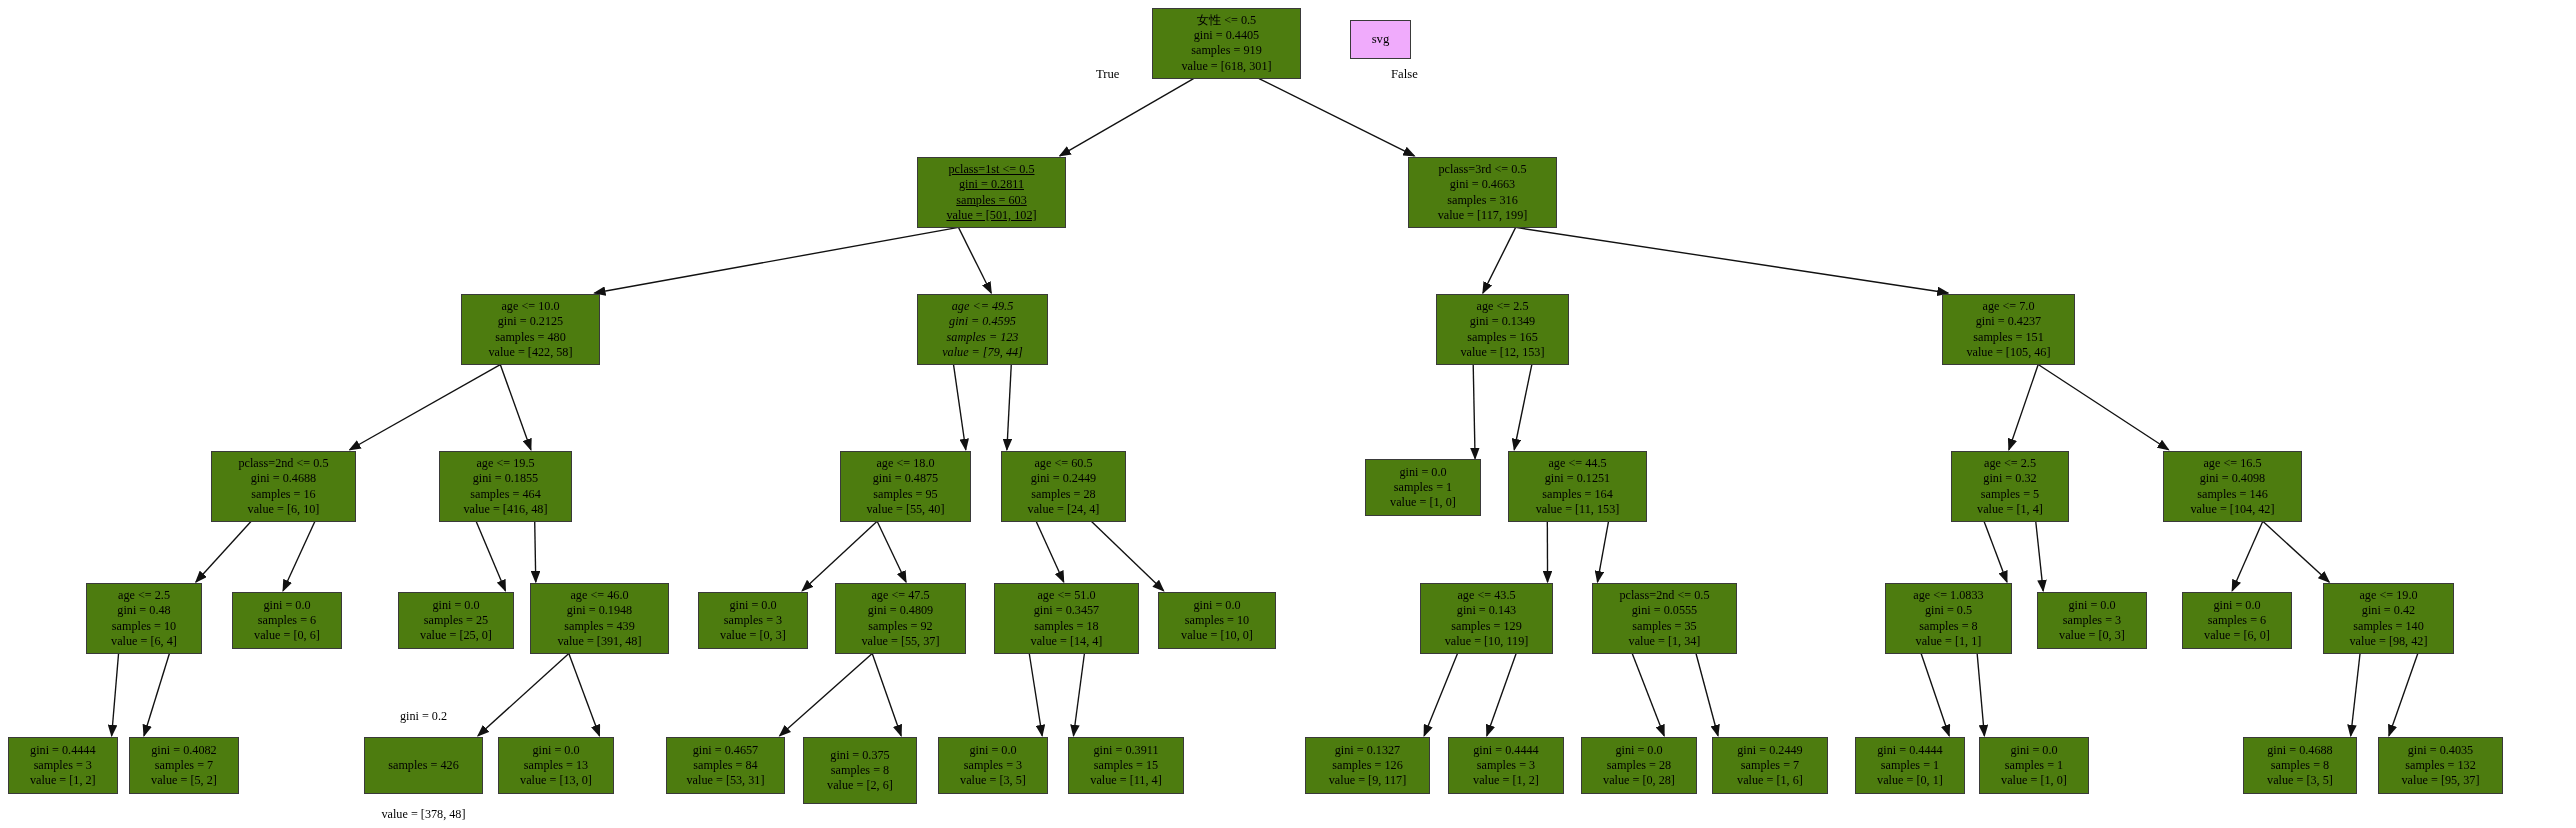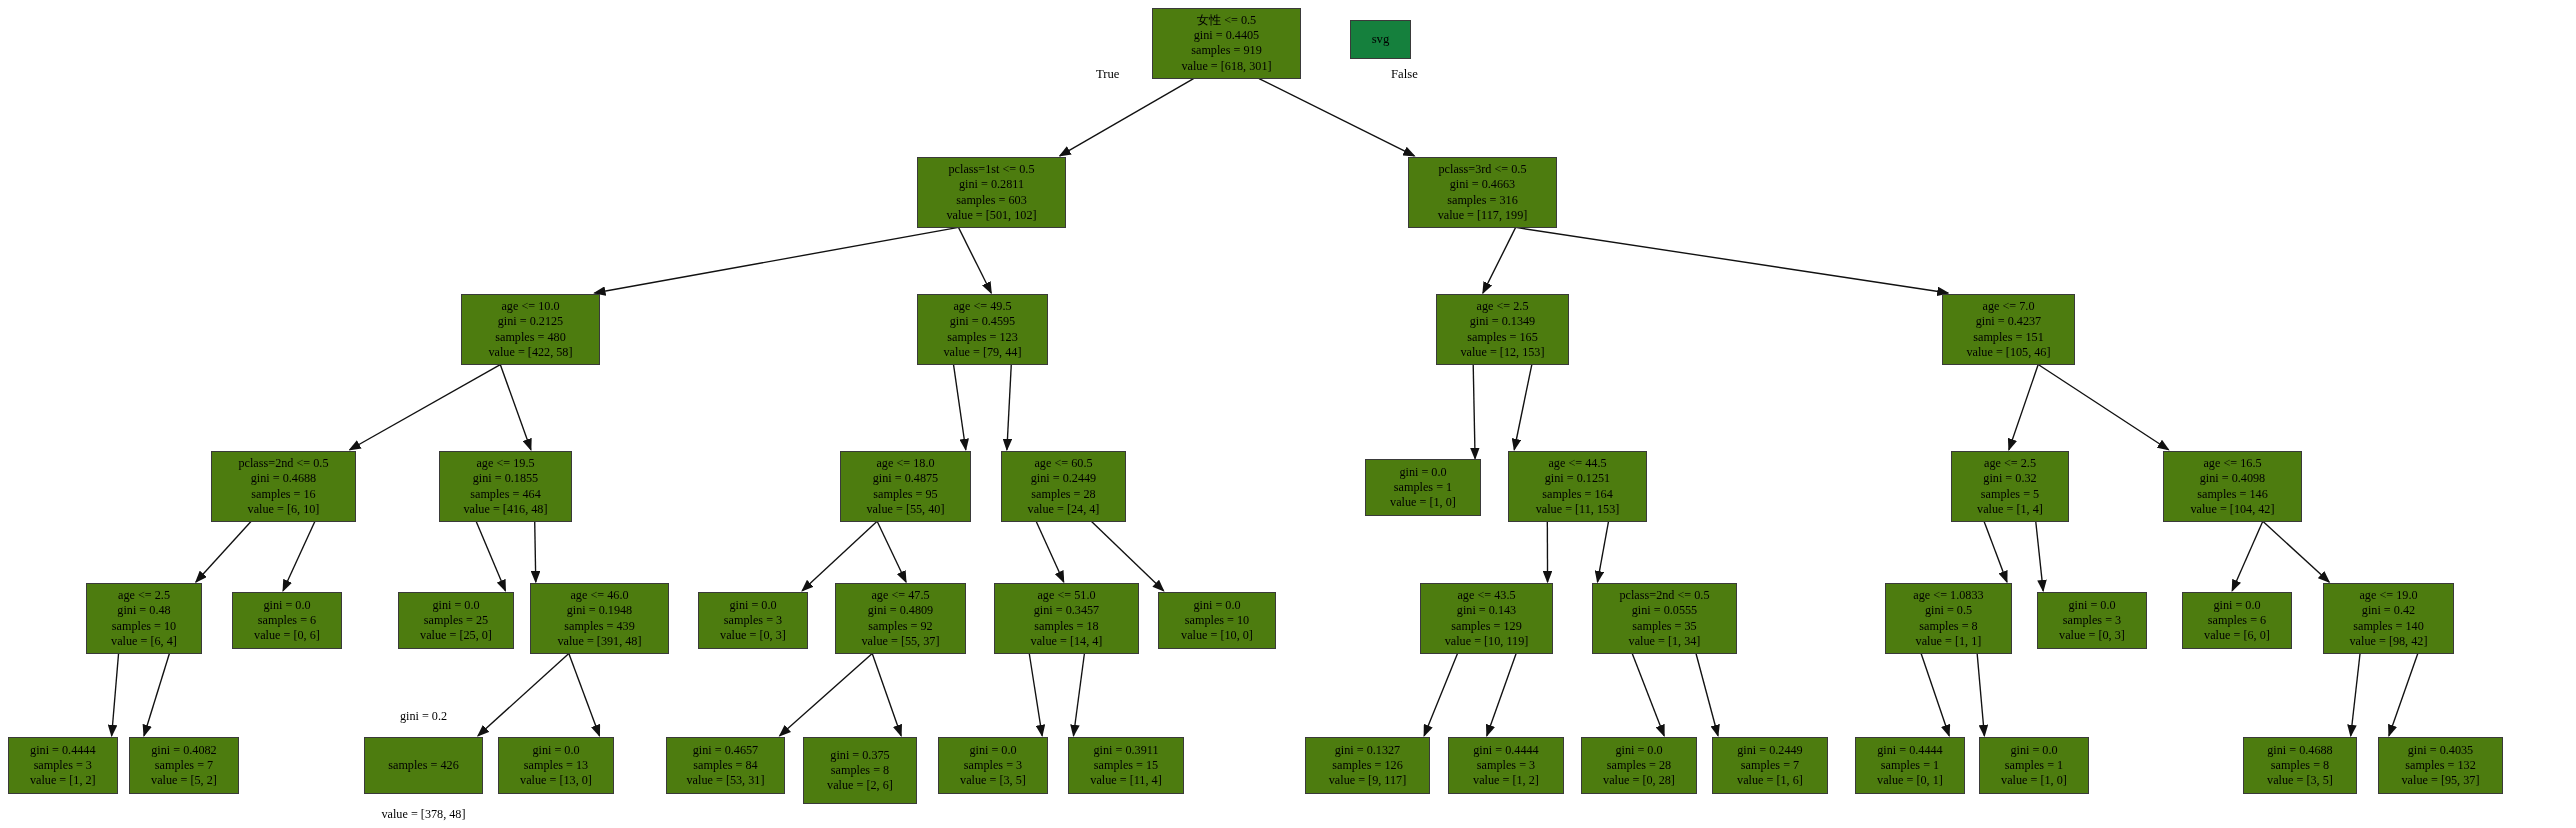--- a/index.html
+++ b/index.html
@@ -47,21 +47,21 @@
   .edge-label {
     position: absolute;
     font-size: 12.7px;
     color: #000000;
     white-space: nowrap;
   }
   .legend-box {
     position: absolute;
     box-sizing: border-box;
     border: 1.5px solid #3a3a3a;
-    background: #15803d;
+    background: #f0abfc;
     display: flex;
     align-items: center;
     justify-content: center;
     font-size: 12.7px;
     color: #000000;
   }
 </style>
 </head>
 <body>
 
@@ -120,39 +120,39 @@
       </g>
   </svg>
 
   <div id="node-layer">
       <div class="tree-node" style="left: 1152px; top: 7.8px; width: 149px; height: 71px;">
         <span class="nline">女性 &lt;= 0.5</span>
         <span class="nline">gini = 0.4405</span>
         <span class="nline">samples = 919</span>
         <span class="nline">value = [618, 301]</span>
       </div>
-      <div class="tree-node" style="left: 917px; top: 157px; width: 149px; height: 71px;">
+      <div class="tree-node" style="left: 917px; top: 157px; width: 149px; height: 71px; text-decoration: underline;">
         <span class="nline">pclass=1st &lt;= 0.5</span>
         <span class="nline">gini = 0.2811</span>
         <span class="nline">samples = 603</span>
         <span class="nline">value = [501, 102]</span>
       </div>
       <div class="tree-node" style="left: 1408px; top: 157px; width: 149px; height: 71px;">
         <span class="nline">pclass=3rd &lt;= 0.5</span>
         <span class="nline">gini = 0.4663</span>
         <span class="nline">samples = 316</span>
         <span class="nline">value = [117, 199]</span>
       </div>
       <div class="tree-node" style="left: 461px; top: 294px; width: 139px; height: 71px;">
         <span class="nline">age &lt;= 10.0</span>
         <span class="nline">gini = 0.2125</span>
         <span class="nline">samples = 480</span>
         <span class="nline">value = [422, 58]</span>
       </div>
-      <div class="tree-node" style="left: 917px; top: 294px; width: 131px; height: 71px;">
+      <div class="tree-node" style="left: 917px; top: 294px; width: 131px; height: 71px; font-style: italic;">
         <span class="nline">age &lt;= 49.5</span>
         <span class="nline">gini = 0.4595</span>
         <span class="nline">samples = 123</span>
         <span class="nline">value = [79, 44]</span>
       </div>
       <div class="tree-node" style="left: 1436px; top: 294px; width: 133px; height: 71px;">
         <span class="nline">age &lt;= 2.5</span>
         <span class="nline">gini = 0.1349</span>
         <span class="nline">samples = 165</span>
         <span class="nline">value = [12, 153]</span>

